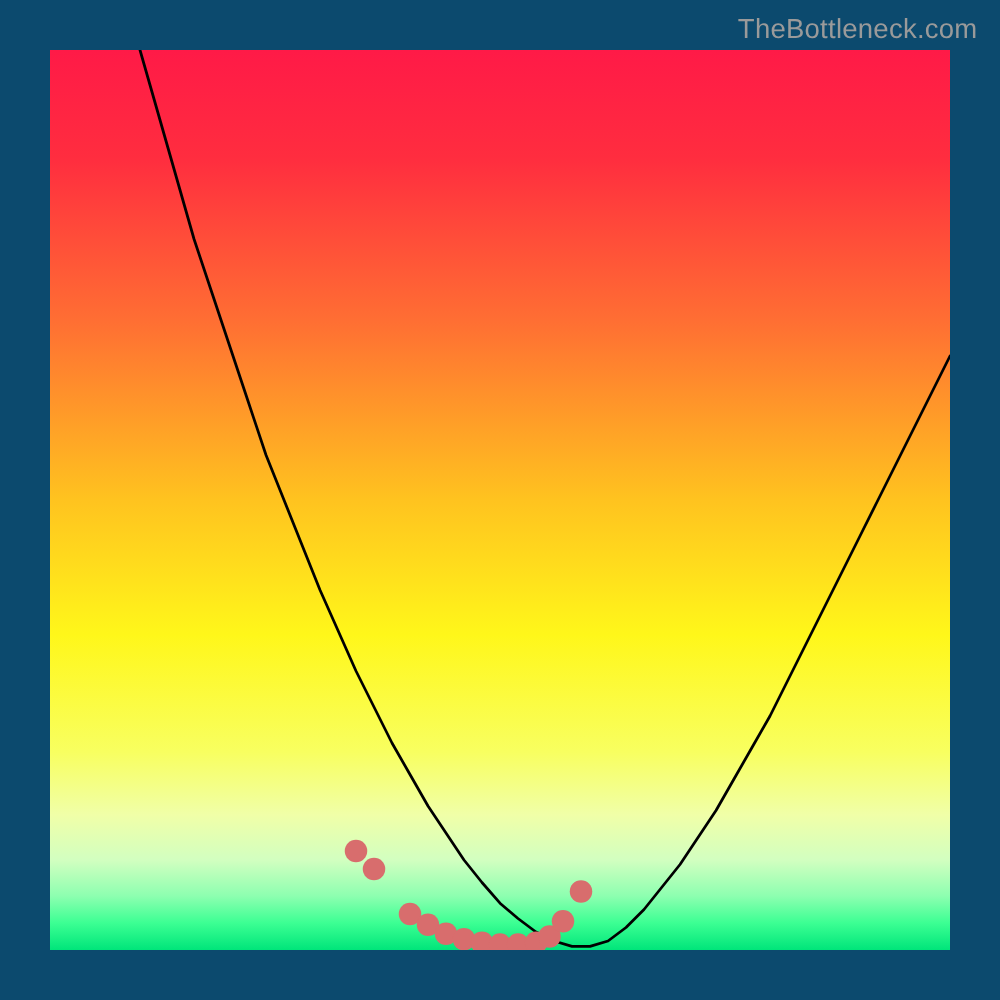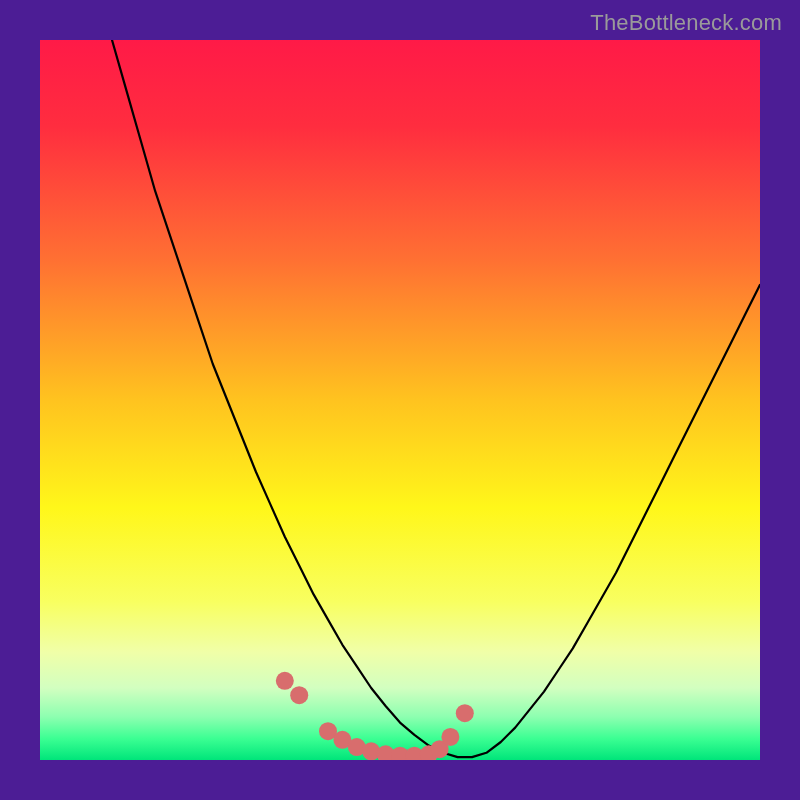--- a/index.html
+++ b/index.html
@@ -7,21 +7,21 @@
     padding: 0;
     width: 800px;
     height: 800px;
     background: #000;
     overflow: hidden;
   }
   .frame {
     position: relative;
     width: 800px;
     height: 800px;
-    background: #4c1d95;
+    background: #0c4a6e;
   }
   .plot-area {
     position: absolute;
     left: 40px;
     top: 40px;
     width: 720px;
     height: 720px;
     overflow: hidden;
   }
   .gradient-bg {

